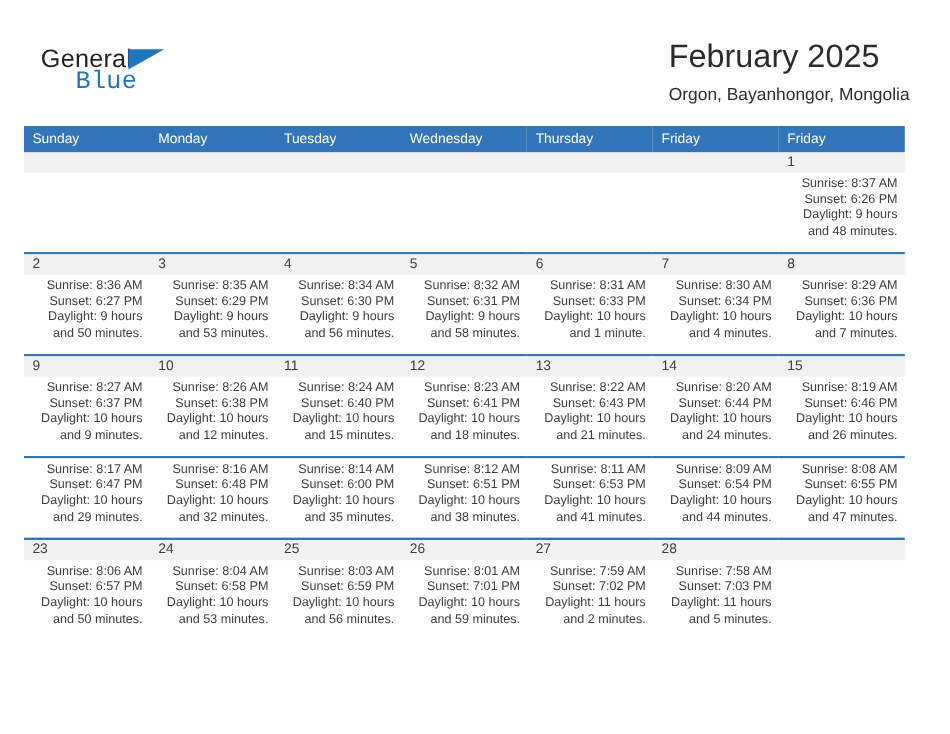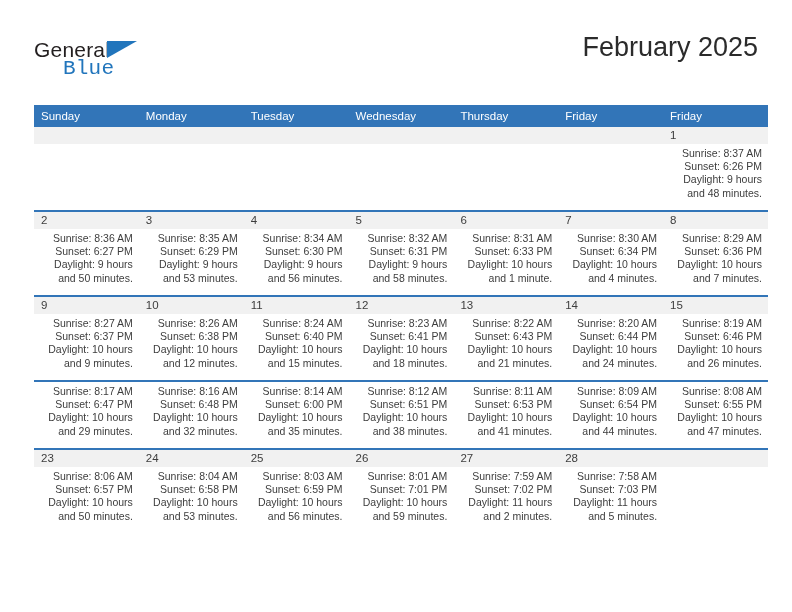--- a/index.html
+++ b/index.html
@@ -84,21 +84,21 @@
     font-size: 14.5px;
     color: #2b2b2b;
     line-height: 22px;
     margin-top: 4px;
     white-space: nowrap;
   }
 
   
   .cal {
     position: absolute;
-    left: 34px;
+    left: 20px;
     top: 105px;
     width: 734px;
     border-collapse: collapse;
     table-layout: fixed;
   }
 
   .cal th {
     background: #3275b8;
     color: #ffffff;
     font-size: 11.5px;
@@ -156,20 +156,21 @@
   <div class="header">
 
     <div class="logo">
       <span class="logo-general">General</span>
       <span class="logo-tri"></span>
       <span class="logo-blue">Blue</span>
     </div>
 
     <div class="title-block">
       <div class="cal-title">February 2025</div>
+      <div class="cal-subtitle">Orgon, Bayanhongor, Mongolia</div>
     </div>
 
   </div>
 
   <table class="cal">
     <thead>
       <tr>
         <th>Sunday</th>
         <th>Monday</th>
         <th>Tuesday</th>

